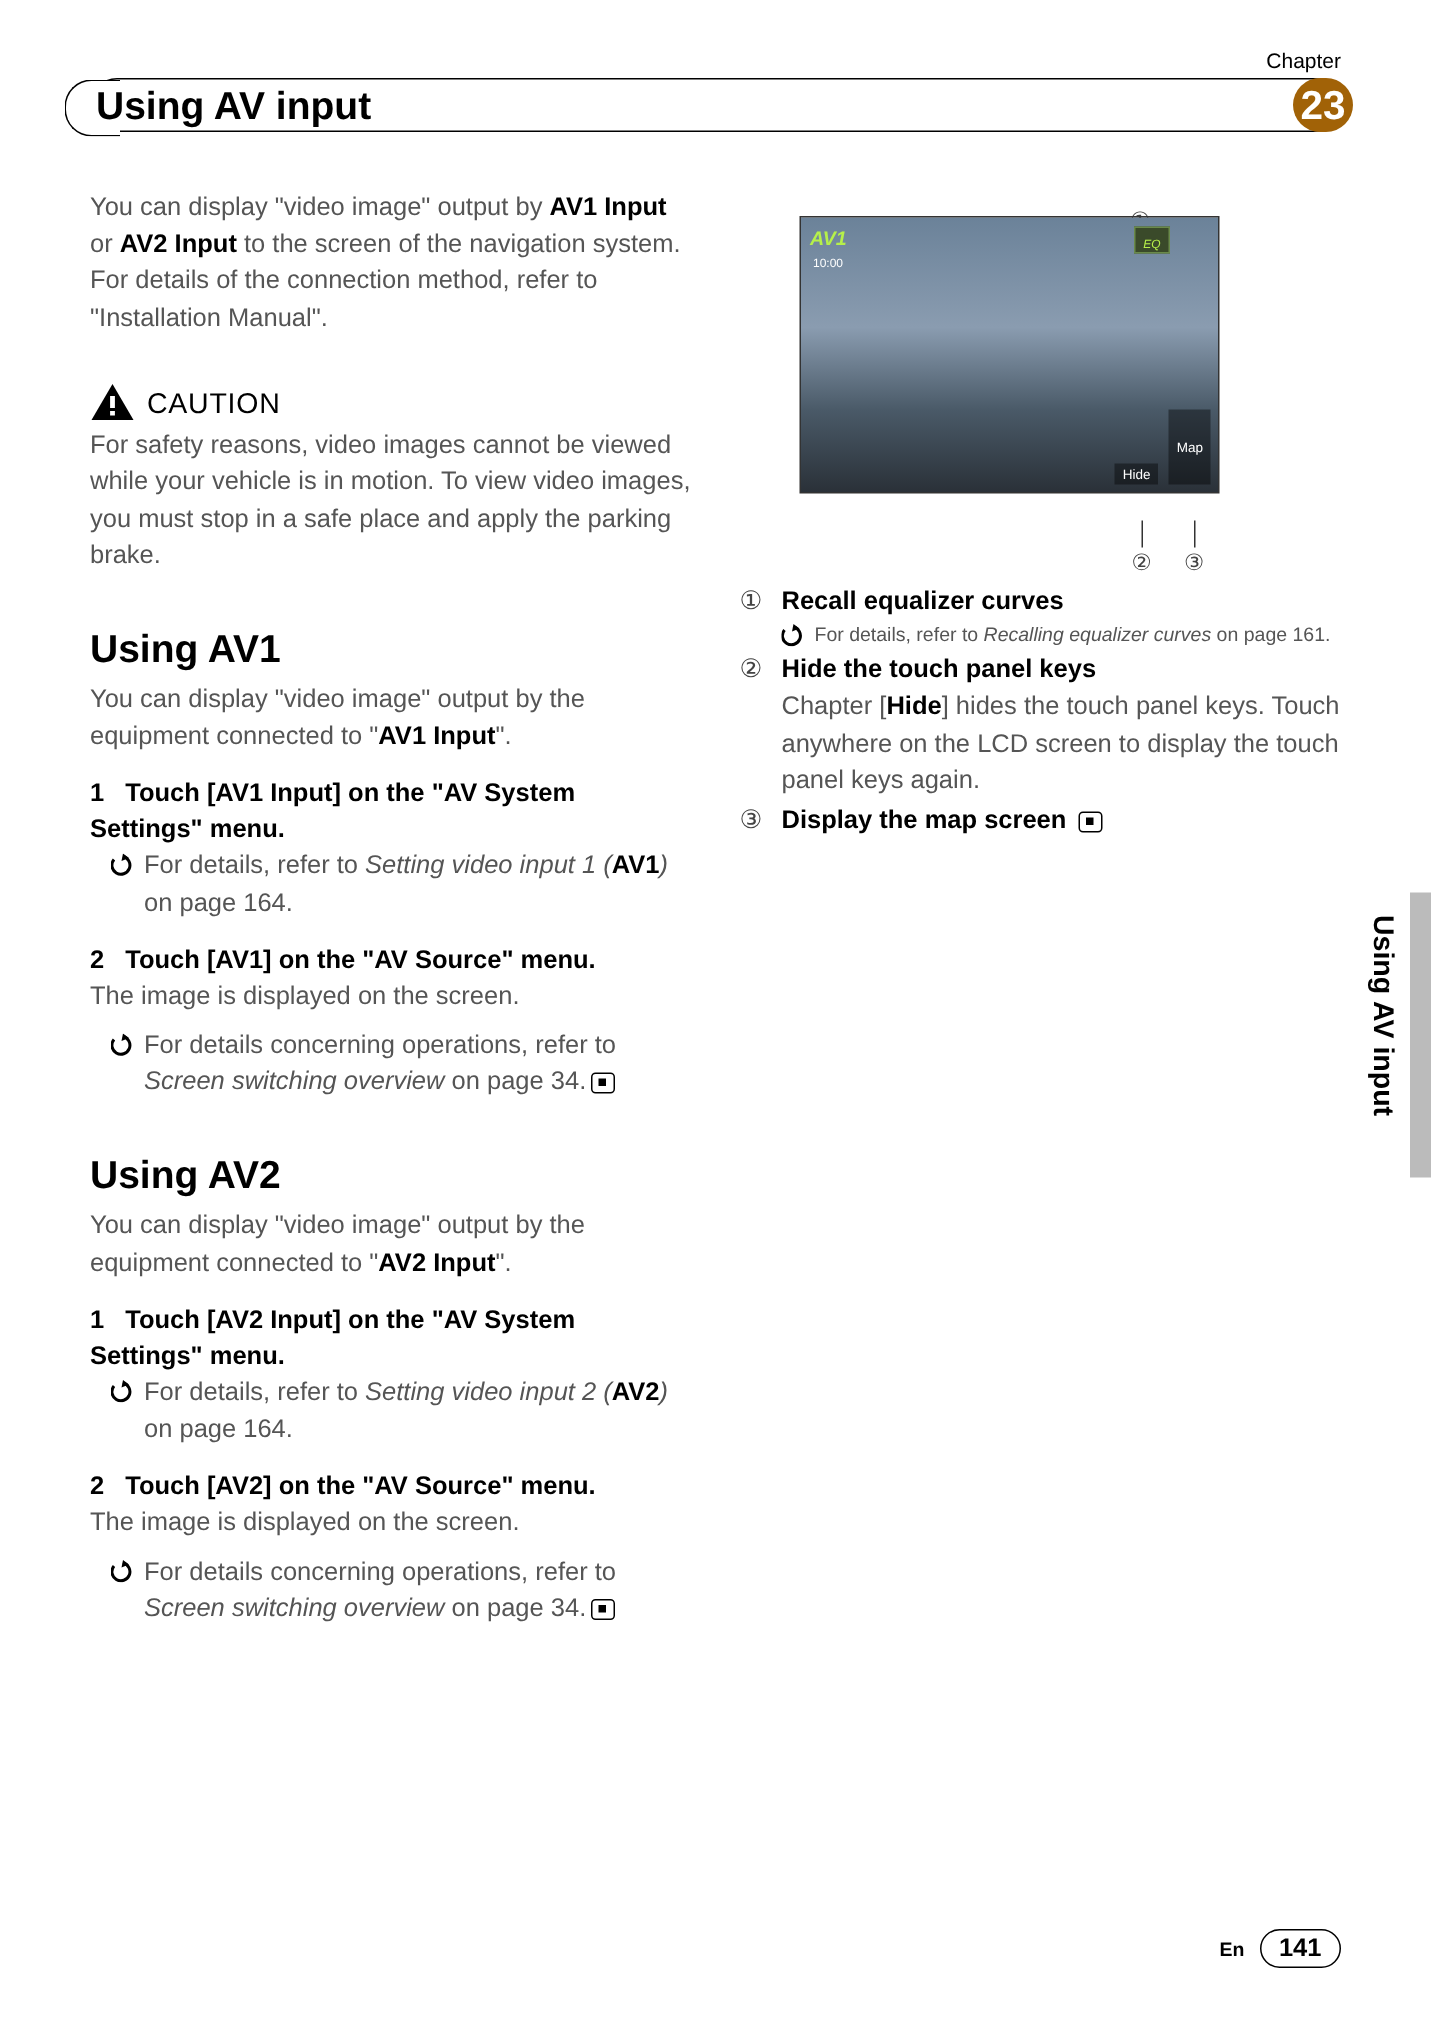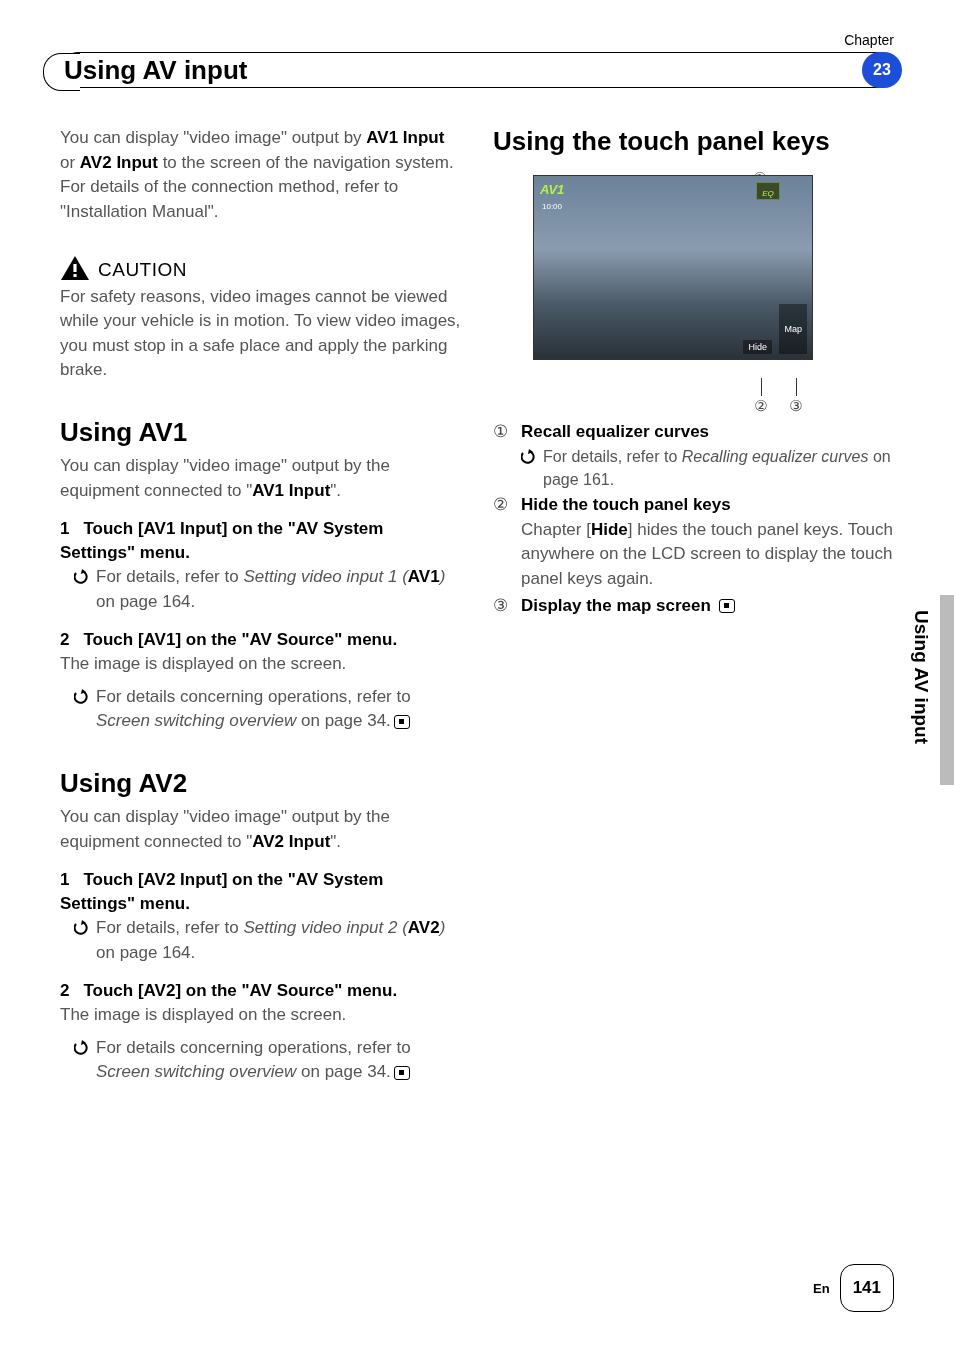--- a/index.html
+++ b/index.html
@@ -57,24 +57,24 @@
     border-right: none;
     border-radius: 18px 0 0 18px;
     background: #fff;
   }
   .chapter-badge {
     position: absolute;
     right: -8px;
     top: -3px;
     width: 40px;
     height: 36px;
-    background: #1d4ed8;
+    background: #a16207;
     color: #fff;
     font-weight: 900;
-    font-size: 16px;
+    font-size: 27px;
     border-radius: 18px;
     display: flex;
     align-items: center;
     justify-content: center;
     z-index: 3;
   }
   .columns {
     display: flex;
     gap: 32px;
   }
@@ -243,21 +243,21 @@
     font-size: 17px;
     line-height: 1.45;
     margin-bottom: 2px;
   }
   .def-num { flex-shrink: 0; width: 22px; font-weight: 400; color: #444; }
   .def-body { flex: 1; color: #555; }
   .def-title { font-weight: 900; color: #000; }
   .def-sub {
     padding-left: 22px;
     position: relative;
-    font-size: 16px;
+    font-size: 13px;
     color: #555;
     line-height: 1.45;
   }
   .def-sub .arrow {
     position: absolute;
     left: 0;
     top: 2px;
   }
   .side-tab {
     position: absolute;
@@ -280,21 +280,21 @@
     right: 60px;
     bottom: 40px;
     display: flex;
     align-items: center;
     gap: 10px;
   }
   .footer-lang { font-size: 13px; font-weight: 700; }
   .footer-page {
     border: 1.5px solid #000;
     border-radius: 14px;
-    padding: 13px 12px;
+    padding: 2px 12px;
     font-weight: 900;
     font-size: 17px;
   }
   .screenshot-wrap { position: relative; width: 330px; margin-left: 0; }
   .arrow svg { width: 15px; height: 15px; }
 </style>
 </head>
 <body>
 
 <div class="page">
@@ -376,21 +376,20 @@
         <span class="arrow"><svg viewBox="0 0 15 15">
               <path d="M2 4 A6 6 0 1 0 8 2" fill="none" stroke="#000" stroke-width="2"></path>
               <path d="M8 0 L12 3 L7 5 Z" fill="#000"></path>
             </svg></span>
         <span>For details concerning operations, refer to </span><span class="italic">Screen switching overview</span><span> on page 34.</span><span class="endmark"></span>
       </div>
 
     </div>
 
     <div class="col">
-      <h2 class="sec" style="margin-top:0">Using the touch panel keys</h2>
 
       <div class="screenshot-wrap">
 
         <div class="callout" style="left:258px; top:-6px;"><span class="circ-num">①</span></div>
         <div class="callout-line-v" style="left:266px; top:10px; height:22px;"></div>
 
         <div class="screenshot">
           <div class="ss-source">AV1</div>
           <div class="ss-time">10:00</div>
           <div class="ss-eq">EQ</div>

